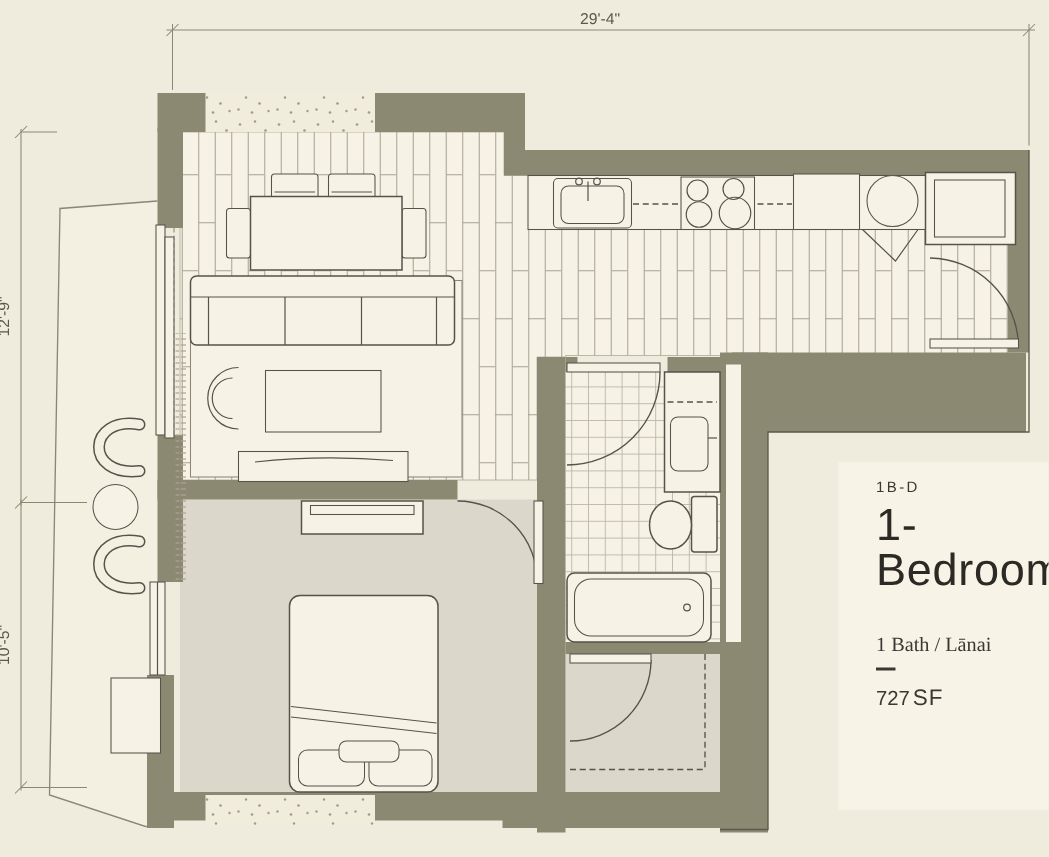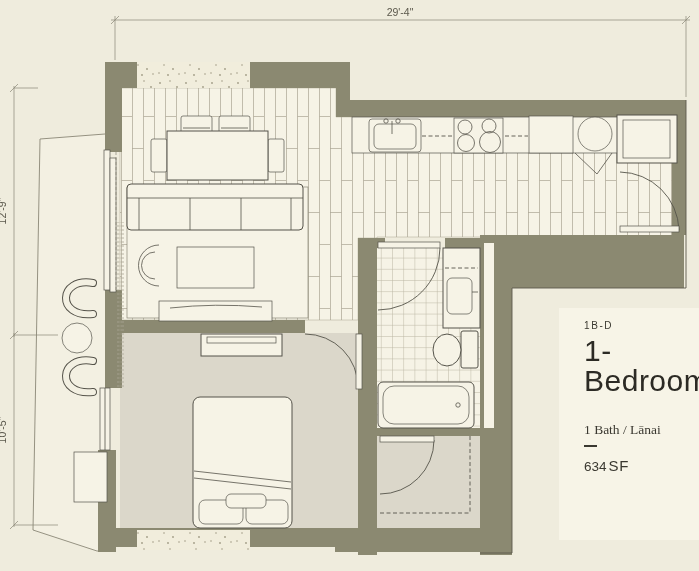--- a/index.html
+++ b/index.html
@@ -292,16 +292,16 @@
   </g>
 </svg>
 
 <div class="panel">
   <div class="panel-inner">
     <div class="unit-code">1B-D</div>
     <div class="unit-name">1-Bedroom</div>
     <div class="features">1 Bath / Lānai</div>
     <div class="divider"></div>
     <div class="val">
-      <span>634</span><span class="sf">SF</span>
+      <span>727</span><span class="sf">SF</span>
     </div>
   </div>
 </div>
 
 </body></html>

